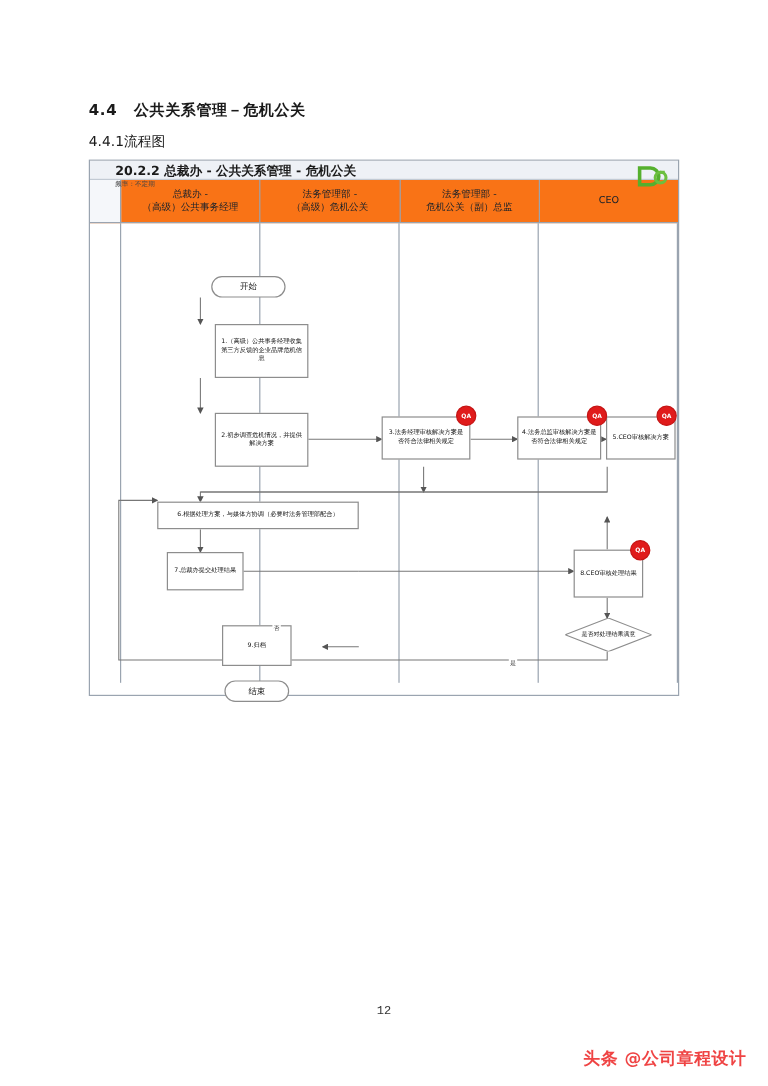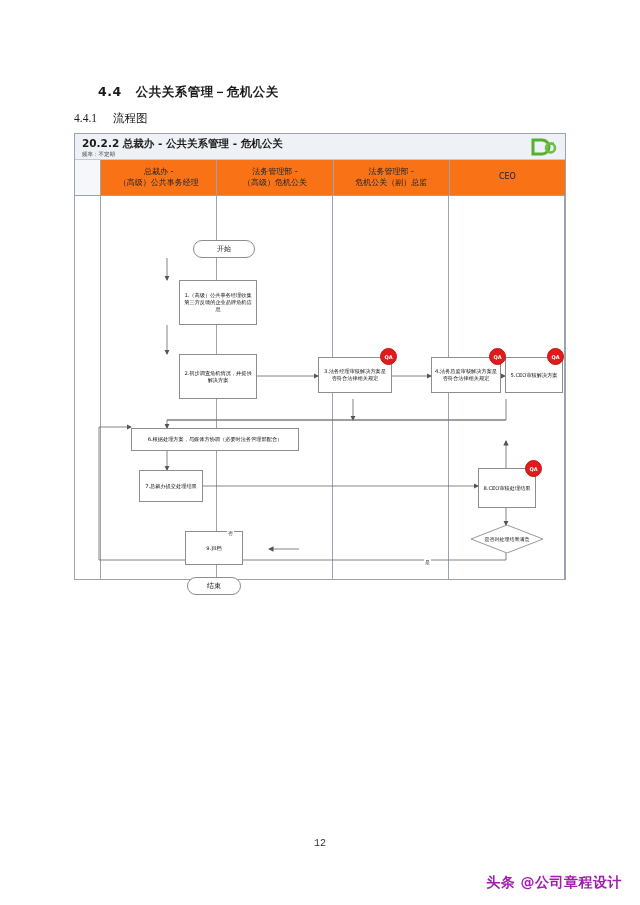--- a/index.html
+++ b/index.html
@@ -13,39 +13,39 @@
     overflow:hidden;
   }
   .page { position:relative; width:640px; height:905px; }
 
   
   .h-sec {
     position:absolute; left:74px; top:84px;
     font-size:12.5px; font-weight:bold; letter-spacing:.5px;
     white-space:nowrap;
   }
-  .h-sec .num { margin-right:14px;margin-left:24px; }
+  .h-sec .num { margin-right:14px; }
   .h-sub {
     position:absolute; left:74px; top:111px;
     font-size:11.5px; white-space:nowrap;
   }
-  .h-sub .num { margin-right:16px;font-family:Liberation Serif, serif; }
+  .h-sub .num { margin-right:0; }
 
   
   .fc {
     position:absolute; left:74px; top:133px;
     width:492px; height:447px;
     border:1px solid #9aa4b0;
     background:#ffffff;
   }
   .fc-title-bar {
-    height:26px;
+    height:16px;
     background:#eef1f6;
     border-bottom:1px solid #c2cad4;
-    padding:3px 6px 0 7px;
+    padding:3px 6px 0 21px;
     position:relative;
   }
   .fc-title {
     font-size:10.5px; font-weight:bold; color:#1a1a1a;
     line-height:12px; white-space:nowrap;
   }
   .fc-freq {
     font-size:5.5px; color:#444; line-height:8px; margin-top:1px;
     white-space:nowrap;
   }
@@ -129,21 +129,21 @@
     background:#fff; padding:0 1px; z-index:4;
   }
 
   
   .page-num {
     position:absolute; left:0; top:838px; width:640px;
     text-align:center; font-size:10px; color:#333;font-family:Liberation Mono, monospace;
   }
   .watermark {
     position:absolute; right:18px; top:874px;
-    font-size:14px; font-weight:bold; color:#a21caf;
+    font-size:14px; font-weight:bold; color:#ef4444;
     white-space:nowrap; letter-spacing:.5px;
   }
 </style>
 </head>
 <body>
 
 <div class="page">
 
   <div class="h-sec">
     <span class="num">4.4</span><span>公共关系管理－危机公关</span>
@@ -221,21 +221,21 @@
           <path d="M431,312 L431,329"></path>
           <path d="M431,357 L431,364 L24,364 L24,231 L56,231"></path>
           <path d="M224,353 L194,353"></path>
         </g>
         <g stroke="#777" stroke-width="0.9" fill="none">
           <path d="M431,224 L92,224"></path>
           <path d="M116,290 L224,290"></path>
         </g>
       </svg>
 
-      <div class="node term" style="left:118px; top:44px; width:62px; height:18px;">开始</div>
+      <div class="node term" style="left:101px; top:44px; width:62px; height:18px;">开始</div>
 
       <div class="node" style="left:104px; top:84px; width:78px; height:45px;">1.（高级）公共事务经理收集第三方反馈的企业品牌危机信息</div>
 
       <div class="node" style="left:104px; top:158px; width:78px; height:45px;">2.初步调查危机情况，并提供解决方案</div>
 
       <div class="node" style="left:243px; top:161px; width:74px; height:36px;">3.法务经理审核解决方案是否符合法律相关规定</div>
       <div class="qa-badge" style="left:305px; top:152px;">QA</div>
 
       <div class="node" style="left:356px; top:161px; width:70px; height:36px;">4.法务总监审核解决方案是否符合法律相关规定</div>
       <div class="qa-badge" style="left:414px; top:152px;">QA</div>

